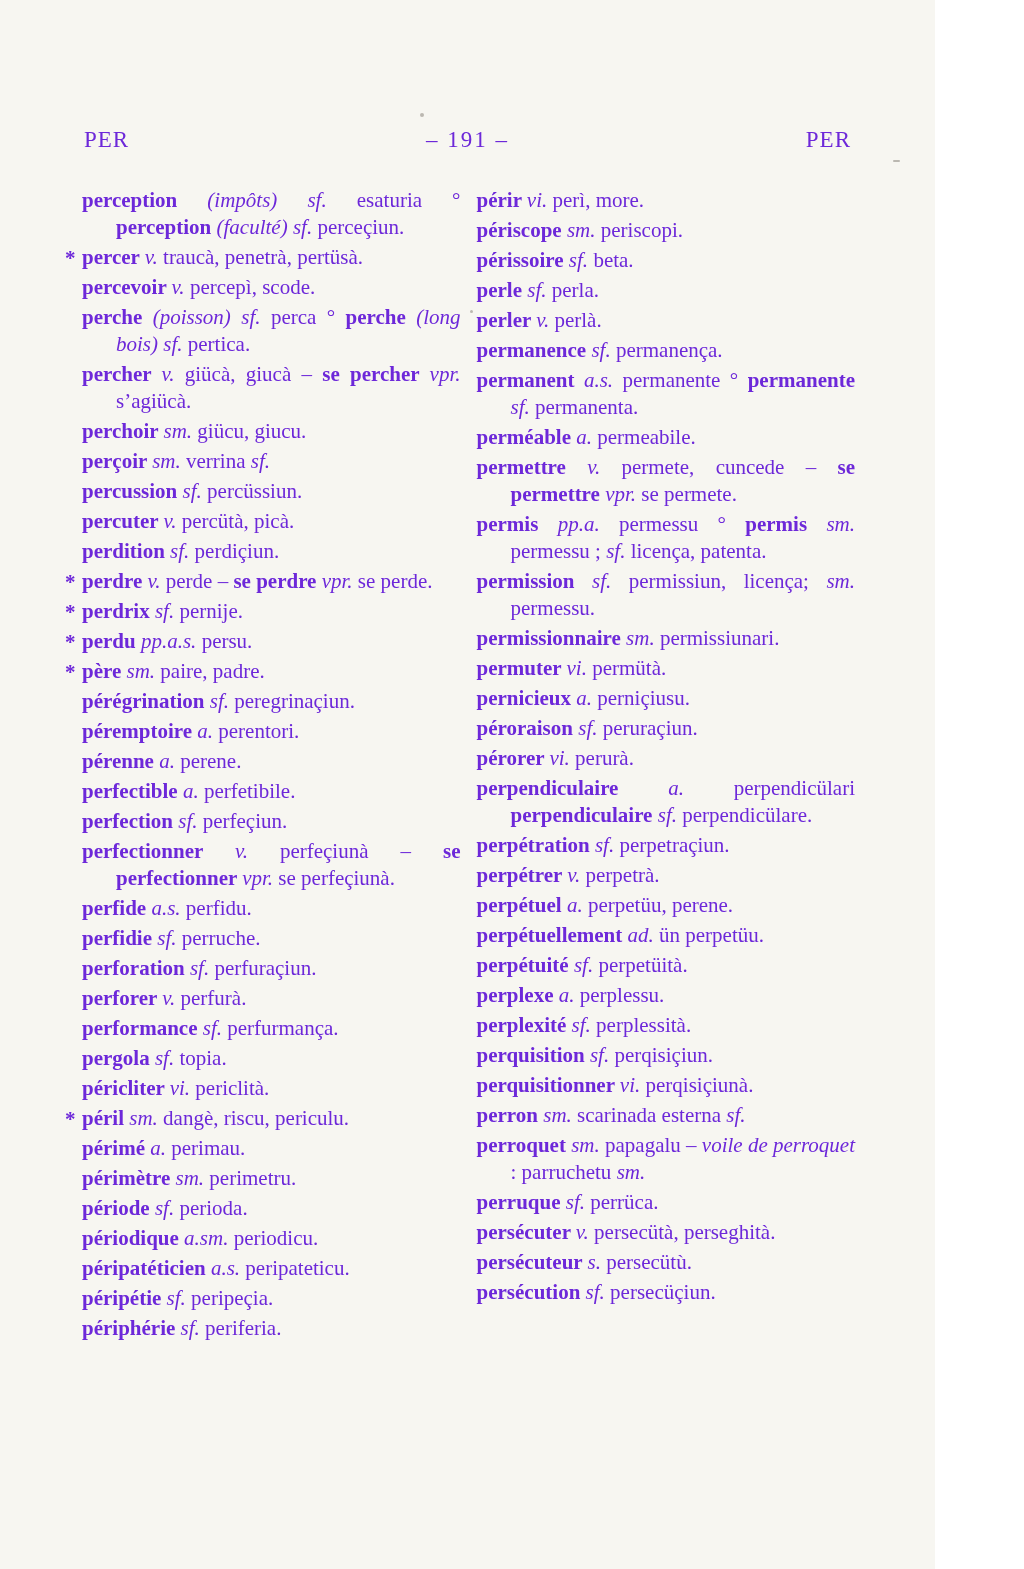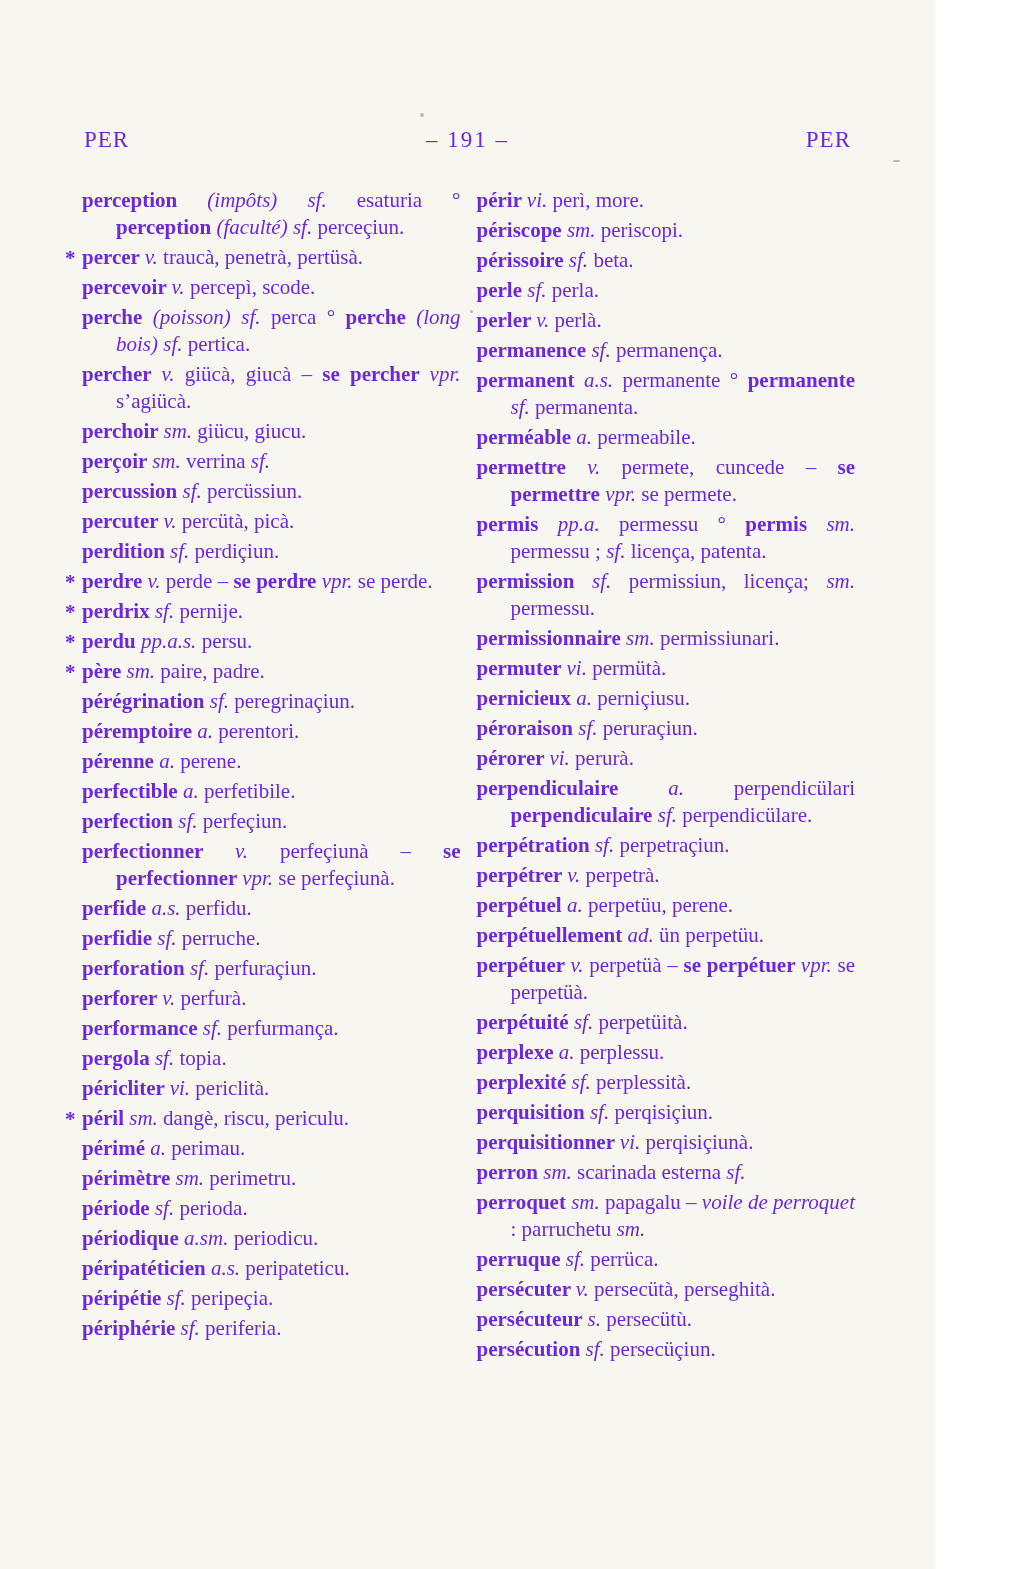--- a/index.html
+++ b/index.html
@@ -105,21 +105,20 @@
         <p class="entry"><span class="seg-b">permissionnaire </span><span class="seg-i">sm. </span><span class="seg-r">permissiunari.</span></p>
         <p class="entry"><span class="seg-b">permuter </span><span class="seg-i">vi. </span><span class="seg-r">permütà.</span></p>
         <p class="entry"><span class="seg-b">pernicieux </span><span class="seg-i">a. </span><span class="seg-r">perniçiusu.</span></p>
         <p class="entry"><span class="seg-b">péroraison </span><span class="seg-i">sf. </span><span class="seg-r">peruraçiun.</span></p>
         <p class="entry"><span class="seg-b">pérorer </span><span class="seg-i">vi. </span><span class="seg-r">perurà.</span></p>
         <p class="entry"><span class="seg-b">perpendiculaire </span><span class="seg-i">a. </span><span class="seg-r">perpendicülari </span><span class="seg-b">perpendiculaire </span><span class="seg-i">sf. </span><span class="seg-r">perpendicülare.</span></p>
         <p class="entry"><span class="seg-b">perpétration </span><span class="seg-i">sf. </span><span class="seg-r">perpetraçiun.</span></p>
         <p class="entry"><span class="seg-b">perpétrer </span><span class="seg-i">v. </span><span class="seg-r">perpetrà.</span></p>
         <p class="entry"><span class="seg-b">perpétuel </span><span class="seg-i">a. </span><span class="seg-r">perpetüu, perene.</span></p>
         <p class="entry"><span class="seg-b">perpétuellement </span><span class="seg-i">ad. </span><span class="seg-r">ün perpetüu.</span></p>
-        <p class="entry"><span class="seg-b">perpétuer </span><span class="seg-i">v. </span><span class="seg-r">perpetüà – </span><span class="seg-b">se perpétuer </span><span class="seg-i">vpr. </span><span class="seg-r">se perpetüà.</span></p>
         <p class="entry"><span class="seg-b">perpétuité </span><span class="seg-i">sf. </span><span class="seg-r">perpetüità.</span></p>
         <p class="entry"><span class="seg-b">perplexe </span><span class="seg-i">a. </span><span class="seg-r">perplessu.</span></p>
         <p class="entry"><span class="seg-b">perplexité </span><span class="seg-i">sf. </span><span class="seg-r">perplessità.</span></p>
         <p class="entry"><span class="seg-b">perquisition </span><span class="seg-i">sf. </span><span class="seg-r">perqisiçiun.</span></p>
         <p class="entry"><span class="seg-b">perquisitionner </span><span class="seg-i">vi. </span><span class="seg-r">perqisiçiunà.</span></p>
         <p class="entry"><span class="seg-b">perron </span><span class="seg-i">sm. </span><span class="seg-r">scarinada esterna </span><span class="seg-i">sf.</span></p>
         <p class="entry"><span class="seg-b">perroquet </span><span class="seg-i">sm. </span><span class="seg-r">papagalu – </span><span class="seg-i">voile de perroquet </span><span class="seg-r">: parruchetu </span><span class="seg-i">sm.</span></p>
         <p class="entry"><span class="seg-b">perruque </span><span class="seg-i">sf. </span><span class="seg-r">perrüca.</span></p>
         <p class="entry"><span class="seg-b">persécuter </span><span class="seg-i">v. </span><span class="seg-r">persecütà, perseghità.</span></p>
         <p class="entry"><span class="seg-b">persécuteur </span><span class="seg-i">s. </span><span class="seg-r">persecütù.</span></p>

